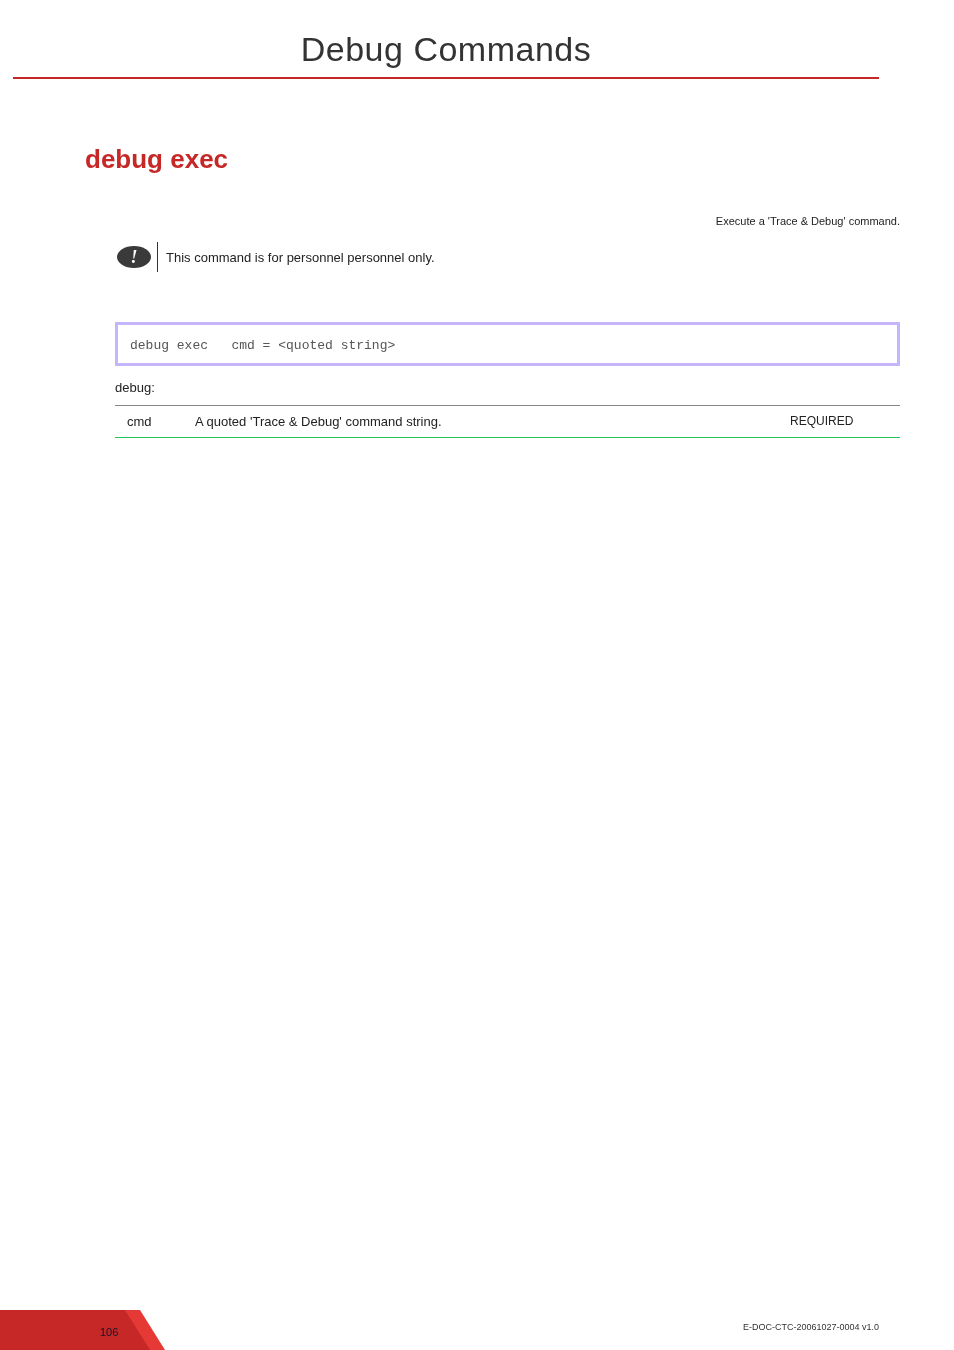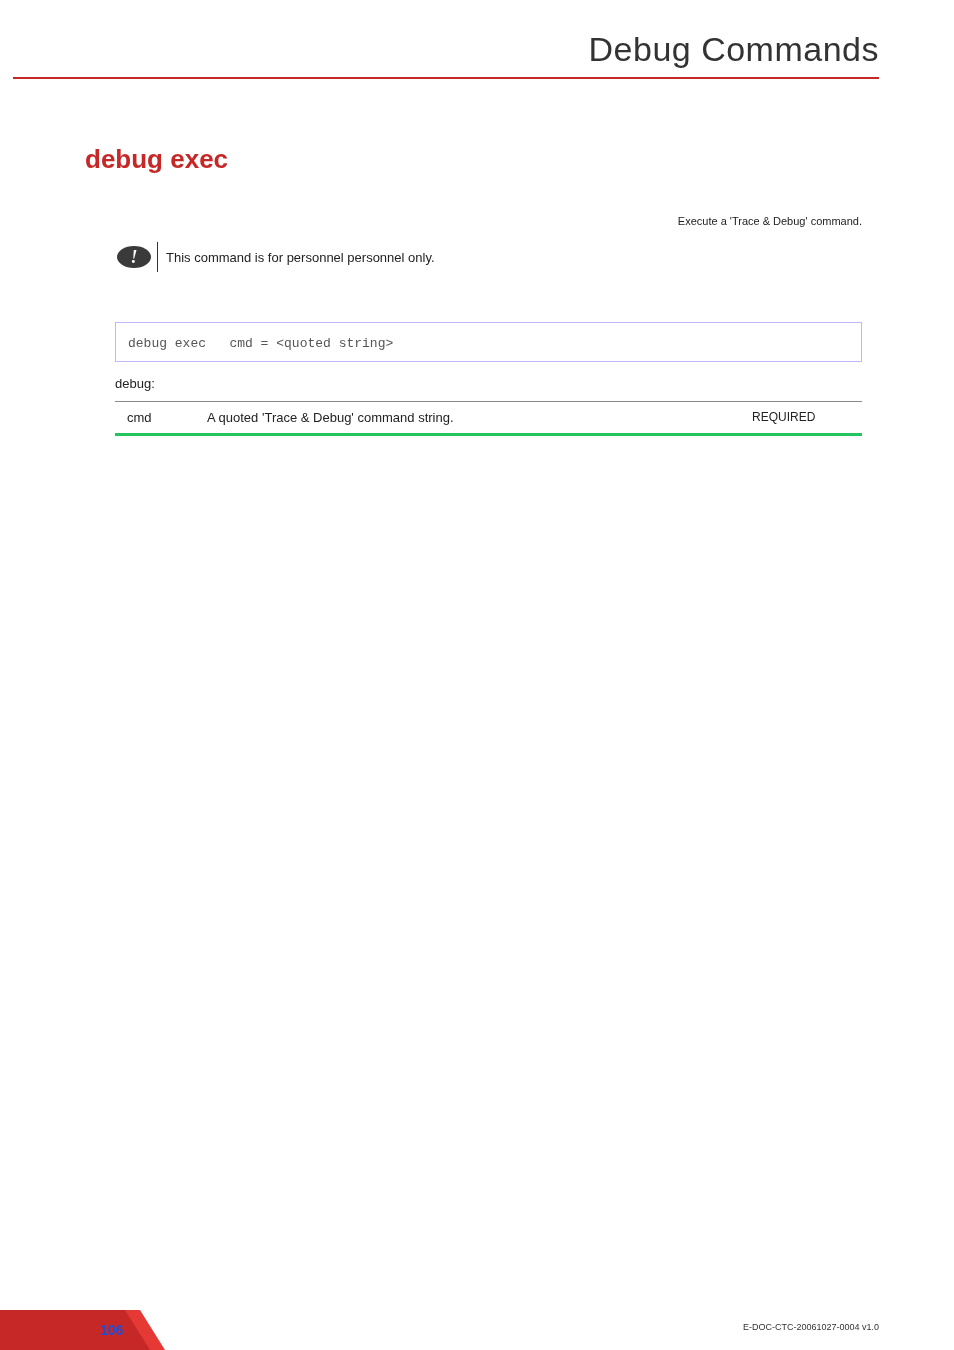--- a/index.html
+++ b/index.html
@@ -9,35 +9,35 @@
     }
     body {
       font-family: Arial, Helvetica, sans-serif;
       background: #fff;
       width: 954px;
       height: 1350px;
       position: relative;
     }
     .page-header-area {
       padding: 30px 75px 10px 13px;
-      text-align: right;
+      text-align: center;
     }
     .chapter-title {
       font-size: 34px;
       font-weight: 300;
       color: #333;
       letter-spacing: 0.5px;
     }
     .red-rule {
       height: 2px;
       background: #c62828;
       margin-top: 8px;
     }
     .content {
-      padding: 55px 92px 0 85px;
+      padding: 55px 54px 0 85px;
     }
     .section-title {
       font-size: 26px;
       font-weight: bold;
       color: #c62828;
       margin-bottom: 40px;
     }
     .intro-text {
       font-size: 11px;
       color: #222;
@@ -71,21 +71,21 @@
       color: #222;
     }
     .syntax-heading {
       font-size: 15px;
       font-weight: bold;
       color: #555;
       letter-spacing: 0.5px;
       margin-bottom: 12px;
     }
     .syntax-box {
-      border: 1px solid #c4b5fd;
+      border: 3px solid #c4b5fd;
       padding: 10px 12px;
       margin-left: 30px;
       margin-bottom: 14px;
     }
     .syntax-code {
       font-family: "Courier New", Courier, monospace;
       font-size: 13px;
       color: #555;
       white-space: pre;
     }
@@ -95,23 +95,22 @@
       margin-left: 30px;
       margin-bottom: 10px;
     }
     .param-table {
       margin-left: 30px;
       width: calc(100% - 30px);
     }
     .param-row {
       display: flex;
       border-top: 1px solid #888;
-      border-bottom: 3px solid #22c55e;
+      border-bottom: 1px solid #22c55e;
       padding: 8px 0;
-      gap: 12px;
     }
     .param-name {
       width: 80px;
       font-size: 13px;
       color: #222;
       padding-left: 12px;
     }
     .param-desc {
       flex: 1;
       font-size: 13px;
@@ -135,23 +134,23 @@
       position: absolute;
       left: 0;
       bottom: 0;
       width: 165px;
       height: 40px;
     }
     .page-number {
       position: absolute;
       left: 100px;
       bottom: 12px;
-      color: #1d4ed8;
-      font-size: 14px;
-      font-weight: bold;
+      color: #0f172a;
+      font-size: 11px;
+      font-weight: normal;
     }
     .doc-ref {
       position: absolute;
       right: 75px;
       bottom: 18px;
       font-size: 9px;
       color: #333;
     }
   </style>
 </head>

